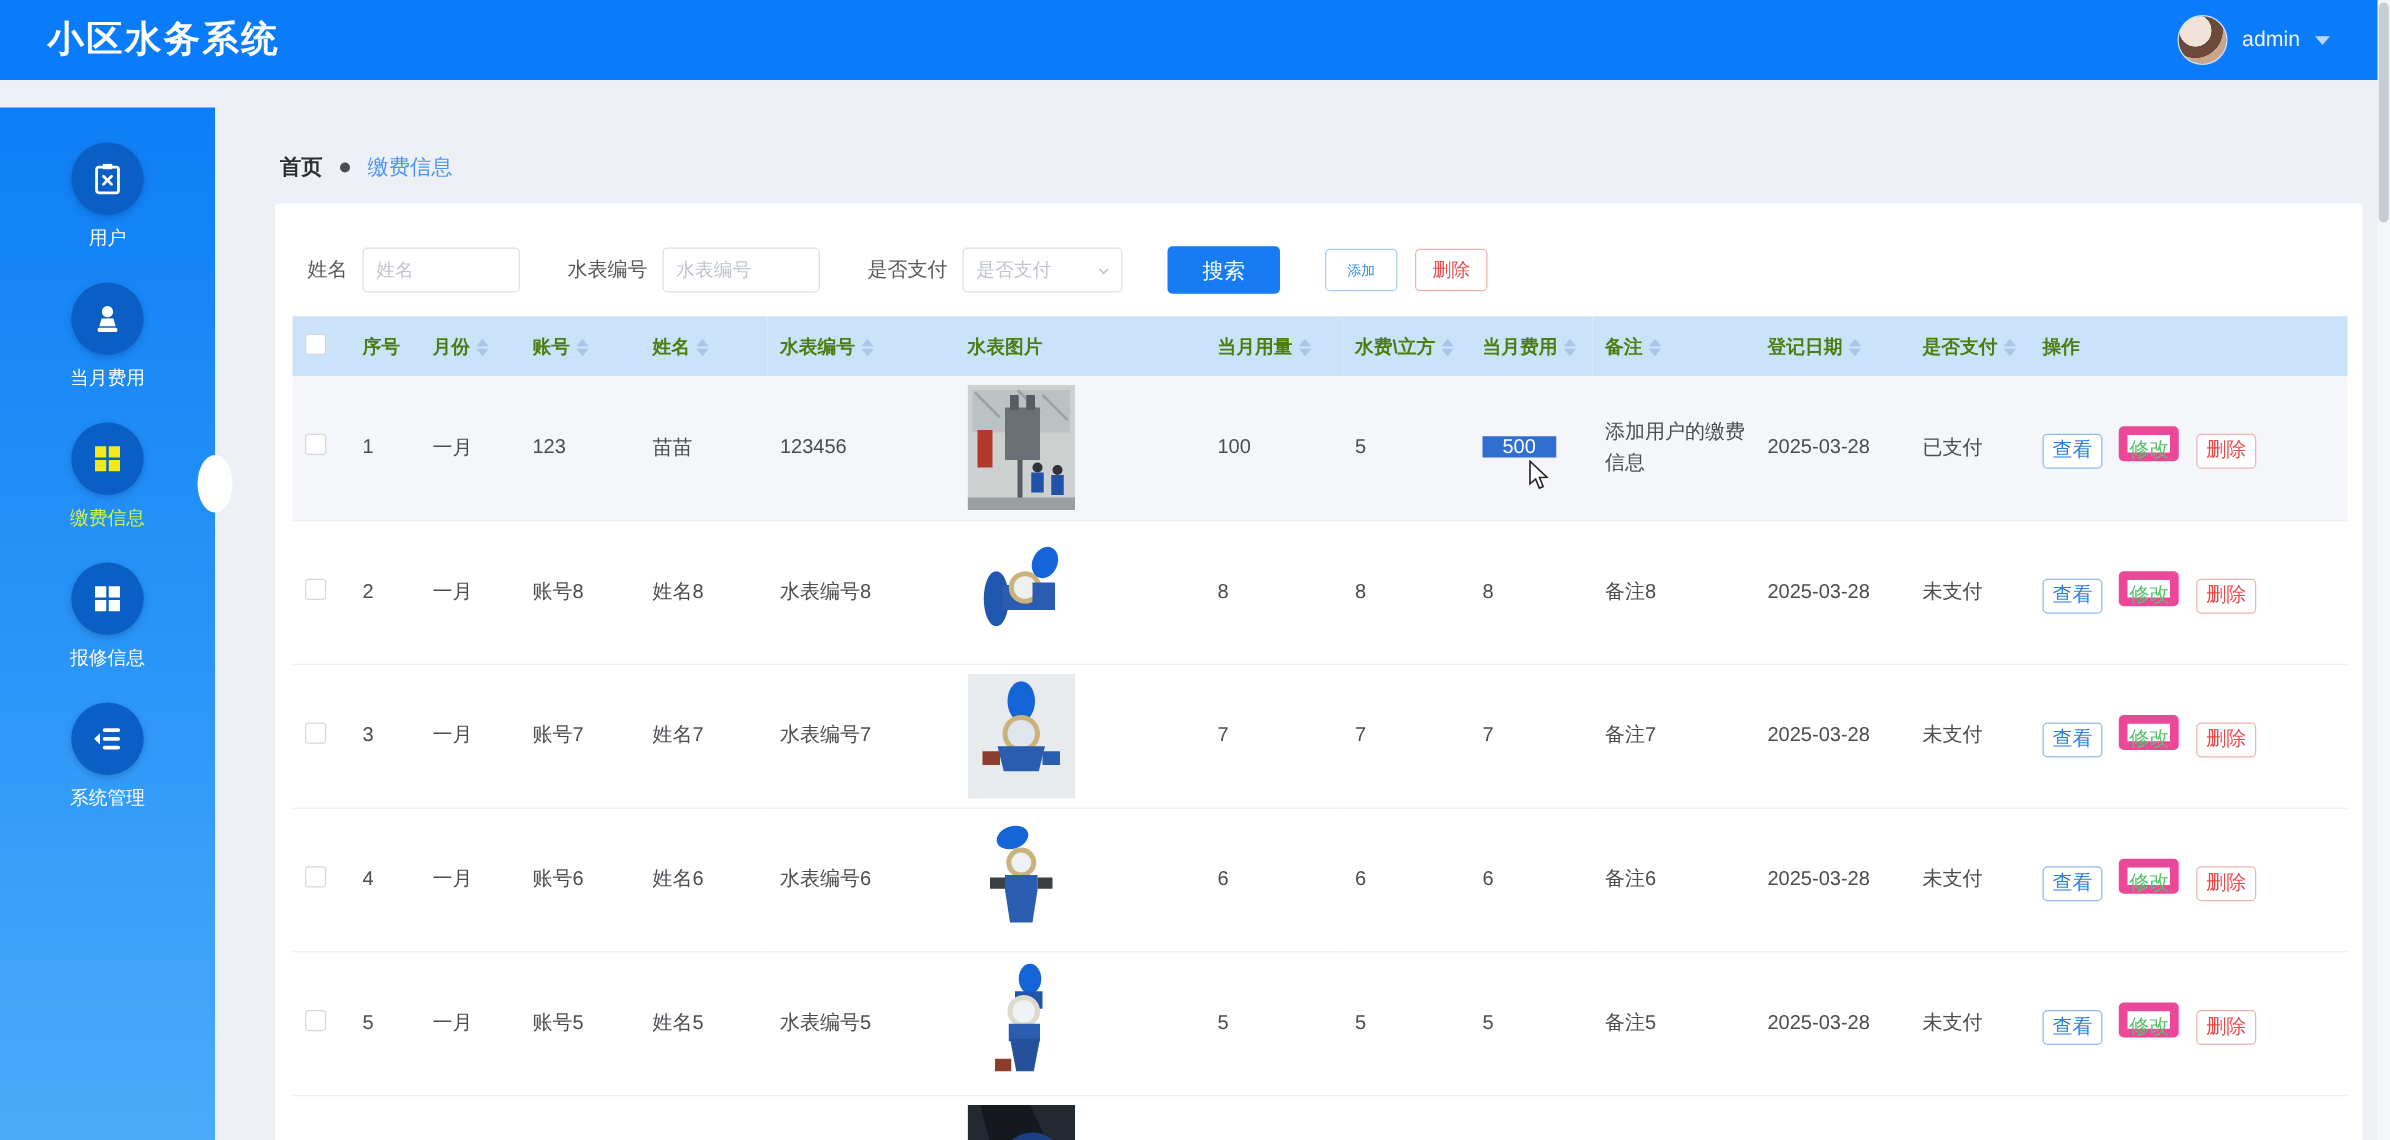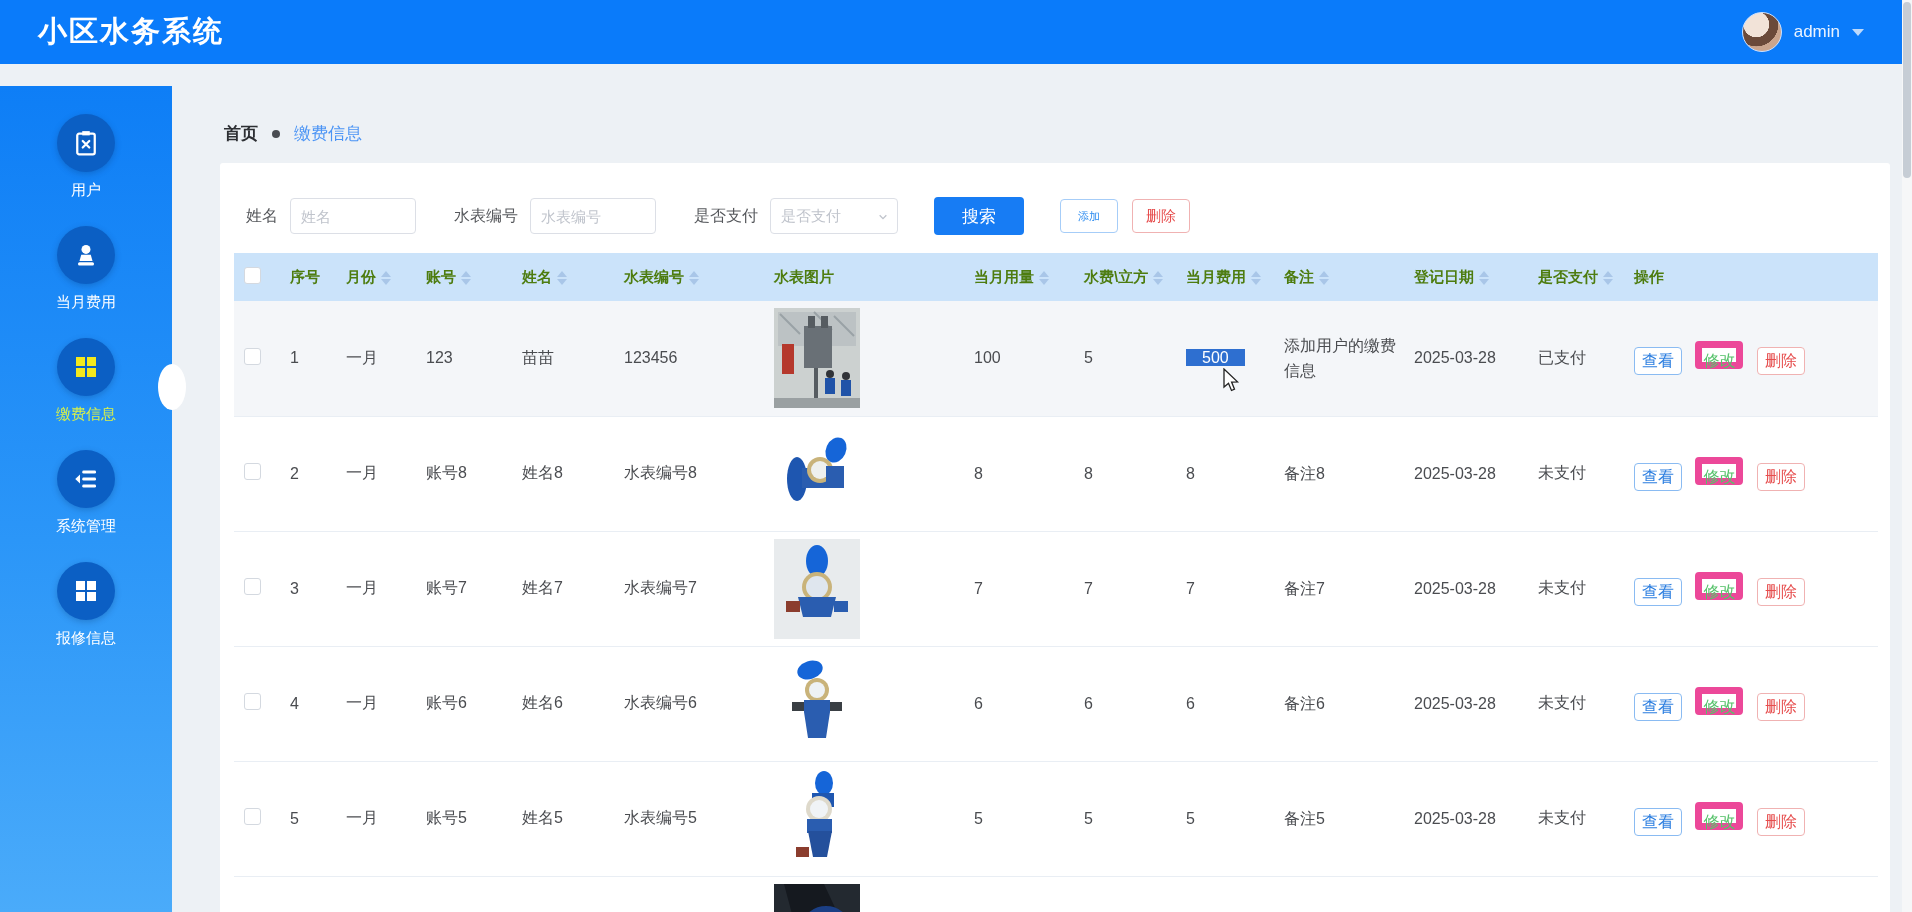--- a/index.html
+++ b/index.html
@@ -120,42 +120,42 @@
             <rect x="12.8" y="12.8" width="7.2" height="7.2"></rect>
       </g>
         </svg>
     </div>
     <span class="side-label">缴费信息</span>
     <div class="notch"></div>
   </div>
 
   <div class="side-item">
     <div class="icon-circle">
-      <svg viewBox="0 0 24 24" fill="#fff">
-        <rect x="9" y="5.2" width="11" height="2.4" rx="1.1"></rect>
-        <rect x="9" y="10.8" width="11" height="2.4" rx="1.1"></rect>
-        <rect x="9" y="16.4" width="11" height="2.4" rx="1.1"></rect>
-        <path d="M7.2 8.4v7.2L3.4 12z"></path>
-      </svg>
-    </div>
-    <span class="side-label">系统管理</span>
-  </div>
-
-  <div class="side-item">
-    <div class="icon-circle">
       <svg viewBox="0 0 24 24">
           <g class="grid-ic">
         <rect x="4" y="4" width="7.2" height="7.2"></rect>
             <rect x="12.8" y="4" width="7.2" height="7.2"></rect>
         <rect x="4" y="12.8" width="7.2" height="7.2"></rect>
             <rect x="12.8" y="12.8" width="7.2" height="7.2"></rect>
       </g>
         </svg>
     </div>
     <span class="side-label">报修信息</span>
+  </div>
+
+  <div class="side-item">
+    <div class="icon-circle">
+      <svg viewBox="0 0 24 24" fill="#fff">
+        <rect x="9" y="5.2" width="11" height="2.4" rx="1.1"></rect>
+        <rect x="9" y="10.8" width="11" height="2.4" rx="1.1"></rect>
+        <rect x="9" y="16.4" width="11" height="2.4" rx="1.1"></rect>
+        <path d="M7.2 8.4v7.2L3.4 12z"></path>
+      </svg>
+    </div>
+    <span class="side-label">系统管理</span>
   </div>
 
 </aside>
 
 <main class="content">
 
   <div class="breadcrumb">
     <span class="bc-home">首页</span>
     <span class="bc-dot"></span>
     <span class="bc-current">缴费信息</span>

